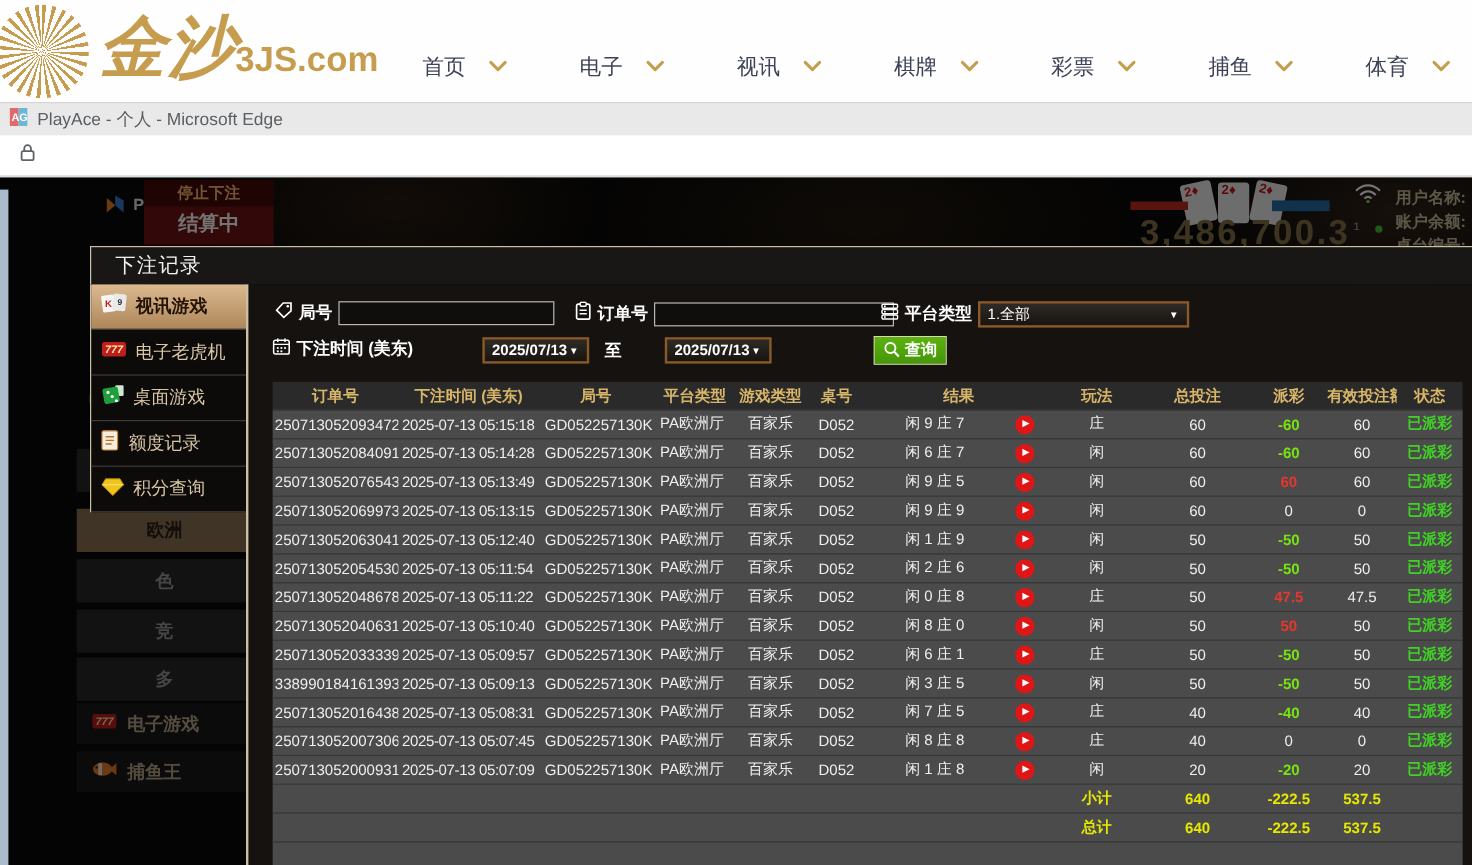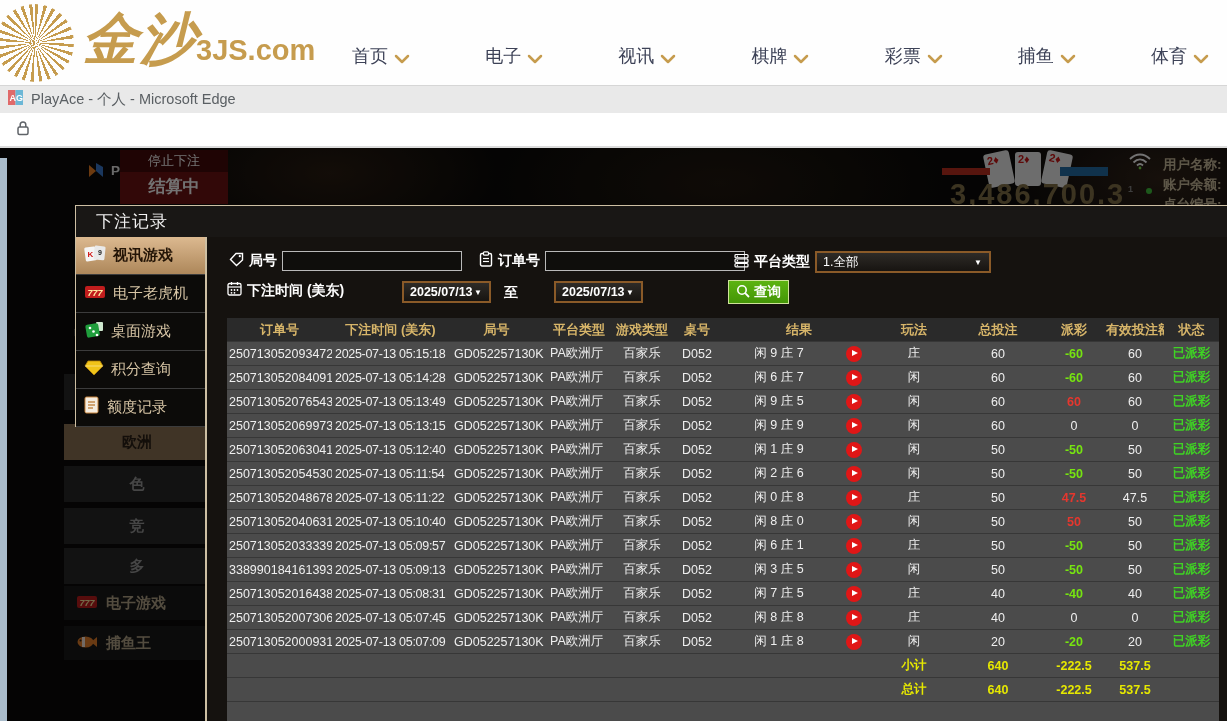--- a/index.html
+++ b/index.html
@@ -8,21 +8,21 @@
 
   
   .site-header{position:absolute;left:0;top:0;width:1227px;height:85px;background:#fefefe;}
   .sun{position:absolute;left:-4px;top:4px;width:78px;height:78px;border-radius:50%;
        background:repeating-conic-gradient(#c69c4e 0deg 5deg, transparent 5deg 13deg);}
   .logo-cn{position:absolute;left:82px;top:2px;font-family:"DejaVu Serif","Liberation Serif",serif;
            font-style:italic;font-weight:bold;font-size:56px;color:#c69c4e;letter-spacing:2px;}
   .logo-domain{position:absolute;left:196px;top:34px;font-size:29px;font-weight:bold;color:#c69c4e;}
   .main-nav{position:absolute;left:352px;right:18px;top:40px;height:32px;display:flex;
             justify-content:space-between;align-items:center;}
-  .nav-item{display:flex;align-items:flex-end;gap:6px;cursor:pointer;}
+  .nav-item{display:flex;align-items:center;gap:19px;cursor:pointer;}
   .nav-label{font-size:18px;color:#3d4257;}
 
   
   .titlebar{position:absolute;left:0;top:85px;width:1227px;height:28px;background:#e9e9e9;
             display:flex;align-items:center;gap:8px;padding-left:8px;box-sizing:border-box;
             border-top:1px solid #d6d6d6;}
   .titlebar .title-text{font-size:14.5px;color:#5a5f63;}
   .urlbar{position:absolute;left:0;top:113px;width:1227px;height:35px;background:#fff;
           display:flex;align-items:center;gap:10px;padding-left:16px;box-sizing:border-box;
           border-bottom:2px solid #dcdcdc;}
@@ -35,21 +35,21 @@
       radial-gradient(320px 130px at 720px 35px,#221910 0%,transparent 70%),
       radial-gradient(220px 120px at 1160px 30px,#32241a 0%,transparent 70%),#0c0b0a;}
   .overlay{position:absolute;inset:0;background:rgba(0,0,0,0.55);z-index:5;}
   .bluestrip{position:absolute;left:0;top:10px;width:7px;bottom:0;background:#aabccb;z-index:6;}
 
   
   .bg-el{position:absolute;z-index:1;}
   .brand{left:88px;top:14px;display:flex;align-items:center;gap:6px;}
   .brand-text{color:#e9e9e9;font-size:13.5px;font-weight:bold;letter-spacing:2.5px;}
   .stopbox{left:120px;top:2px;width:108px;height:54px;background:#701212;text-align:center;}
-  .stopbox .stop{background:rgba(0,0,0,0.38);color:#ffffff;font-size:13px;font-weight:normal;height:22px;line-height:22px;}
+  .stopbox .stop{background:rgba(0,0,0,0.38);color:#fdba74;font-size:13px;font-weight:bold;height:22px;line-height:22px;}
   .stopbox .settle{color:#fff;font-size:17px;font-weight:bold;line-height:30px;}
   .avatar{left:84px;top:66px;width:56px;height:64px;background:#1d1d1d;overflow:hidden;}
   .avatar .head{position:absolute;left:15px;top:7px;width:26px;height:32px;border-radius:12px;background:#c7a082;}
   .avatar .body{position:absolute;left:6px;bottom:0;width:44px;height:16px;border-radius:8px 8px 0 0;background:#3b352f;}
   .uline{display:flex;align-items:center;gap:5px;font-size:12.5px;font-weight:bold;}
   .uname{left:76px;top:132px;color:#eee;}
   .ubal{left:76px;top:150px;color:#e8d24a;}
   .udep{left:74px;top:176px;color:#ddd;}
   .uvid{left:82px;top:202px;color:#cbb894;}
   .bg-row{left:64px;width:146px;height:36px;background:#282828;color:#9b9b9b;font-size:15px;
@@ -312,34 +312,34 @@
           <span><svg width="20" height="20">
               <rect x="12" y="2" width="7" height="9" rx="1" fill="#cfe8cf"></rect>
               <rect x="2" y="4" width="13" height="13" rx="2" fill="#1f9e3c" transform="rotate(-10 8 10)"></rect>
               <circle cx="6" cy="8" r="1.3" fill="#fff"></circle>
               <circle cx="9.5" cy="11.5" r="1.3" fill="#fff"></circle>
               <circle cx="13" cy="15" r="1.3" fill="#fff"></circle>
             </svg></span>
           <span class="lbl">桌面游戏</span>
         </div>
         <div class="side-item">
-          <span><svg width="20" height="17">
-              <polygon points="4,2 16,2 19,7 10,16 1,7" fill="#f0c419" stroke="#b8860b" stroke-width="0.8"></polygon>
-              <line x1="1" y1="7" x2="19" y2="7" stroke="#fff" stroke-width="0.7" opacity="0.6"></line>
-            </svg></span>
-          <span class="lbl">积分查询</span>
-        </div>
-        <div class="side-item">
           <span><svg width="16" height="19">
               <rect x="1" y="1" width="13" height="16" rx="1.5" fill="#f5ede0" stroke="#c8833a"></rect>
               <line x1="4" y1="6" x2="11" y2="6" stroke="#b87328" stroke-width="1.2"></line>
               <line x1="4" y1="9" x2="11" y2="9" stroke="#b87328" stroke-width="1.2"></line>
               <line x1="4" y1="12" x2="9" y2="12" stroke="#b87328" stroke-width="1.2"></line>
             </svg></span>
           <span class="lbl">额度记录</span>
+        </div>
+        <div class="side-item">
+          <span><svg width="20" height="17">
+              <polygon points="4,2 16,2 19,7 10,16 1,7" fill="#f0c419" stroke="#b8860b" stroke-width="0.8"></polygon>
+              <line x1="1" y1="7" x2="19" y2="7" stroke="#fff" stroke-width="0.7" opacity="0.6"></line>
+            </svg></span>
+          <span class="lbl">积分查询</span>
         </div>
       </div>
 
     <div class="panel">
 
       <div class="f-el" style="left:22px;top:14px;">
         <span><svg width="15" height="15" viewBox="0 0 15 15">
               <path d="M1.5 7.5 L7 1.5 H13.5 V8 L7.5 13.5 Z" fill="none" stroke="#fff" stroke-width="1.4"></path>
               <circle cx="10.8" cy="4.2" r="1.1" fill="#fff"></circle>
             </svg></span>

